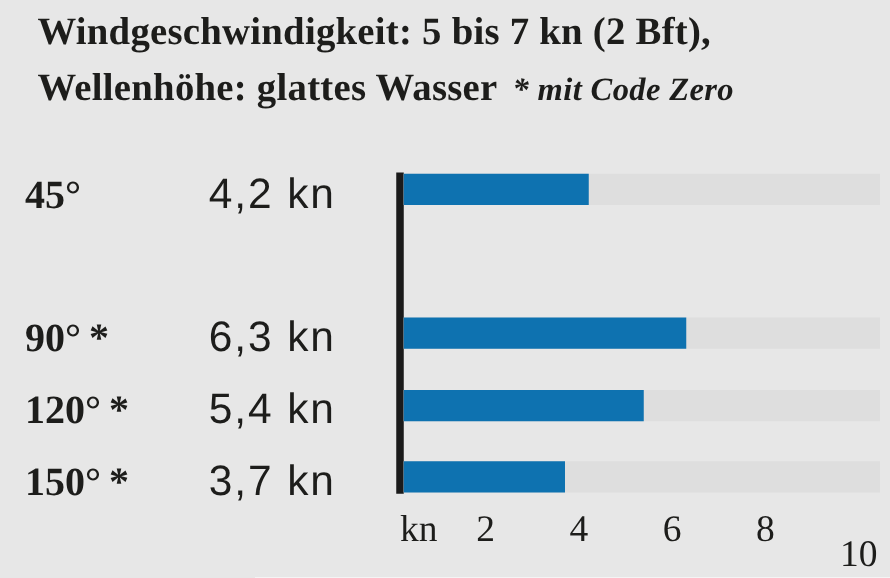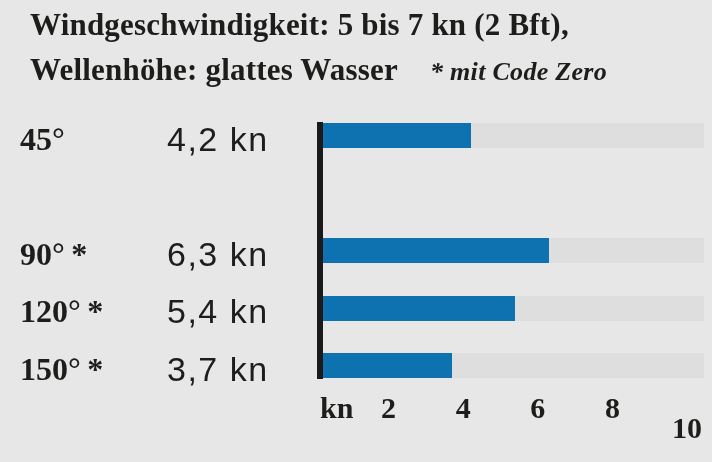--- a/index.html
+++ b/index.html
@@ -12,24 +12,24 @@
     overflow:hidden;
   }
   
   .hdr{
     position:absolute;left:30px;top:2px;
     font-size:31px;font-weight:700;line-height:45px;
     letter-spacing:.2px;white-space:nowrap;
   }
   .note{
     font-style:italic;font-weight:600;
-    font-size:26px;margin-left:32px;letter-spacing:.3px;
+    font-size:26px;margin-left:12px;letter-spacing:.3px;
   }
   
-  .chart{position:absolute;left:0;top:123px;width:672px;height:310px;}
+  .chart{position:absolute;left:0;top:139px;width:672px;height:310px;}
   .axis-line{
     position:absolute;left:317px;top:-1px;width:6px;height:257px;
     background:var(--axis,#1a1a1a);
   }
   .prow{position:absolute;left:0;width:712px;height:25px;}
   .r0{top:0px}.r1{top:57.5px}.r2{top:115px}.r3{top:172.5px}.r4{top:230px}
   .angle{
     position:absolute;left:20px;top:calc(50% + 3px);transform:translateY(-50%);
     font-size:32px;font-weight:600;line-height:1;white-space:nowrap;
   }
@@ -42,21 +42,21 @@
     position:absolute;left:323px;top:0;width:381px;height:25px;
     background:var(--track,#dedede);
   }
   .bar{
     position:absolute;left:323px;top:0;height:25px;width:0;
     background:var(--bar,#0e72b0);
   }
   
   .axis-labels{
     position:absolute;top:270px;left:0;width:712px;height:32px;
-    font-size:30px;line-height:1;color:var(--text,#1d1d1b);font-weight:bold;
+    font-size:30px;line-height:1;color:var(--text,#1d1d1b);
   }
   .unit{position:absolute;left:320px;}
   .tick{position:absolute;transform:translateX(-50%);}
 </style>
 </head>
 <body>
 
 <div class="stage">
 
   <header class="hdr">

